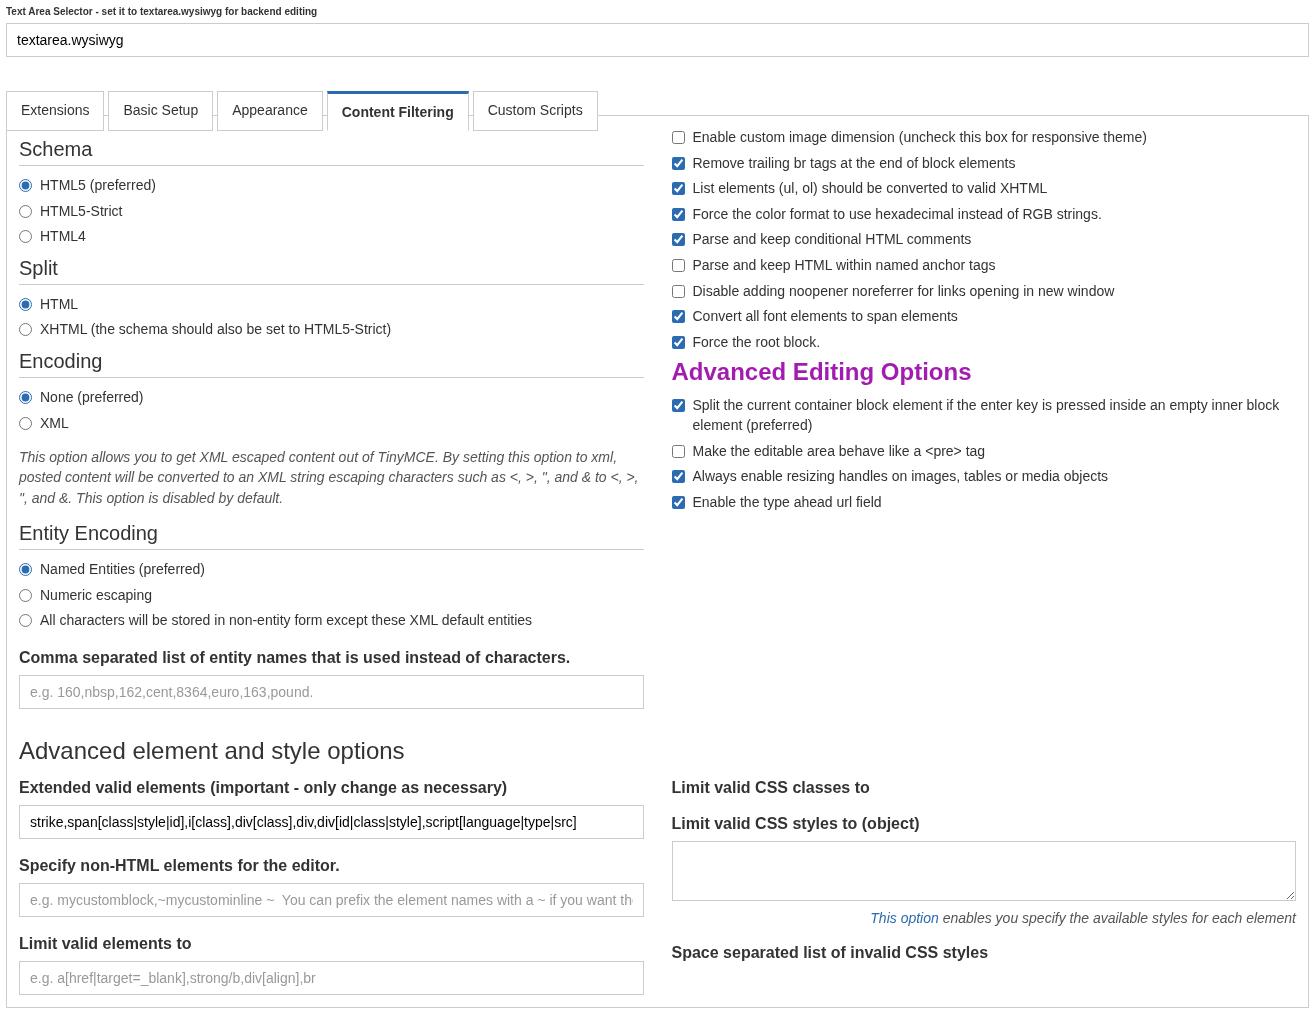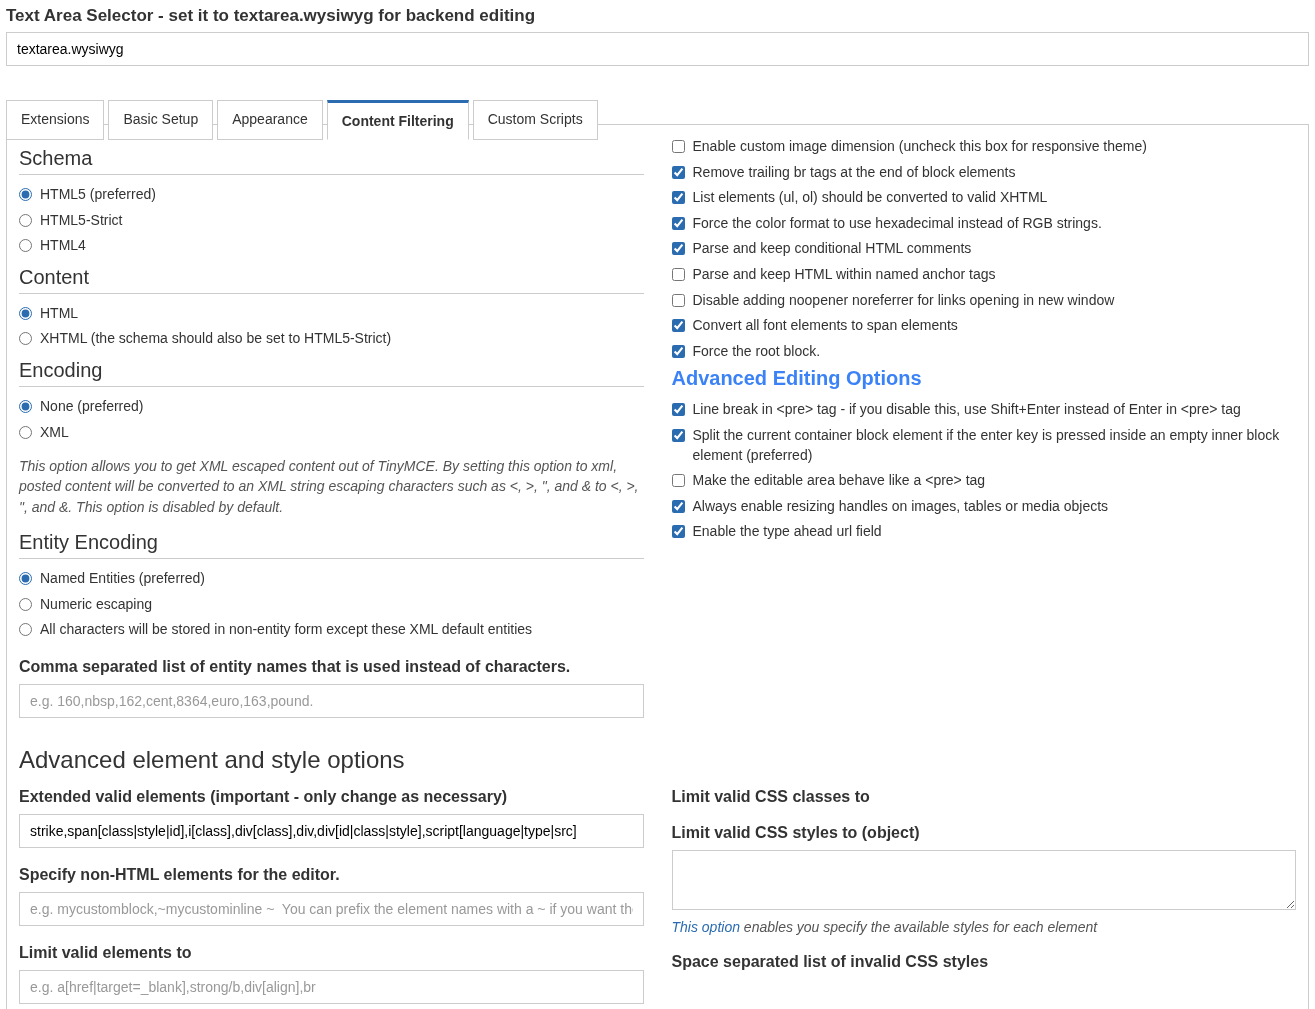--- a/index.html
+++ b/index.html
@@ -1,36 +1,36 @@
 <!DOCTYPE html>
 <html><head>
 <meta charset="utf-8">
 <style>
 * { box-sizing: border-box; margin: 0; padding: 0; }
 body { font-family: Arial, Helvetica, sans-serif; font-size: 14px; color: #333; background: #fff; padding: 6px; }
-.field-label { font-weight: bold; font-size: 17px; margin-bottom: 6px; }
+.field-label { font-weight: bold; font-size: 10px; margin-bottom: 6px; }
 .text-input { width: 100%; padding: 8px 10px; border: 1px solid #ccc; font-size: 14px; background: #fff; }
 .text-input::placeholder { color: #999; }
 .top-section { margin-bottom: 18px; }
 .tabs { display: flex; gap: 4px; margin-bottom: 0; position: relative; }
 .tab { padding: 10px 14px; border: 1px solid #ccc; background: #fff; cursor: pointer; font-size: 14px; position: relative; top: 16px; }
 .tab.active { border-top: 3px solid #2b6cb0; border-bottom: 1px solid #fff; font-weight: bold; }
 .tab-content { border: 1px solid #ccc; padding: 12px; }
 .two-col { display: flex; gap: 28px; }
 .col { flex: 1; min-width: 0; }
 h3.section-h { font-size: 20px; font-weight: normal; color: #333; border-bottom: 1px solid #ccc; padding-bottom: 4px; margin-top: 10px; margin-bottom: 10px; }
 h2.big-h { font-size: 24px; font-weight: normal; margin-top: 28px; margin-bottom: 14px; }
 .radio-row, .check-row { display: flex; align-items: flex-start; gap: 8px; margin-bottom: 6px; line-height: 1.4; }
 .radio-row input, .check-row input { margin-top: 3px; flex-shrink: 0; }
 .help-text { font-style: italic; color: #555; margin: 14px 0; line-height: 1.45; }
 .sub-label { font-weight: bold; font-size: 16px; margin-top: 18px; margin-bottom: 8px; }
 .textarea { width: 100%; min-height: 60px; padding: 8px 10px; border: 1px solid #ccc; font-size: 14px; resize: vertical; }
 .link { color: #2b6cb0; font-style: italic; }
-.note { font-style: italic; color: #555; margin-top: 6px; }
-h3.section-h-right { font-size: 20px; font-weight: bold; color: #3b82f6; margin-top: 0; margin-bottom: 10px; }
+.note { font-style: italic; color: #555; margin-top: 6px; text-align: right; }
+h3.section-h-right { font-size: 24px; font-weight: bold; color: #a21caf; margin-top: 0; margin-bottom: 10px; }
 input[type=checkbox], input[type=radio] { width: 13px; height: 13px; accent-color: #2b6cb0; }
 </style>
 </head>
 <body>
 
 <div class="top-section">
   <div class="field-label">Text Area Selector - set it to textarea.wysiwyg for backend editing</div>
   <input type="text" class="text-input" value="textarea.wysiwyg" style="">
 </div>
 
@@ -55,21 +55,21 @@
           <label class="radio-row">
             <input type="radio" name="schema" style="">
             <span>HTML5-Strict</span>
           </label>
           <label class="radio-row">
             <input type="radio" name="schema" style="">
             <span>HTML4</span>
           </label>
         </div>
 
-      <h3 class="section-h">Content</h3>
+      <h3 class="section-h">Split</h3>
       <div id="format-options">
           <label class="radio-row">
             <input type="radio" name="format" checked="" style="">
             <span>HTML</span>
           </label>
           <label class="radio-row">
             <input type="radio" name="format" style="">
             <span>XHTML (the schema should also be set to HTML5-Strict)</span>
           </label>
         </div>
@@ -142,24 +142,20 @@
           </label>
           <label class="check-row">
             <input type="checkbox" checked="" style="">
             <span>Force the root block.</span>
           </label>
         </div>
       <h3 class="section-h-right">Advanced Editing Options</h3>
       <div id="adv-checks">
           <label class="check-row">
             <input type="checkbox" checked="" style="">
-            <span>Line break in &lt;pre&gt; tag - if you disable this, use Shift+Enter instead of Enter in &lt;pre&gt; tag</span>
-          </label>
-          <label class="check-row">
-            <input type="checkbox" checked="" style="">
             <span>Split the current container block element if the enter key is pressed inside an empty inner block element (preferred)</span>
           </label>
           <label class="check-row">
             <input type="checkbox" style="">
             <span>Make the editable area behave like a &lt;pre&gt; tag</span>
           </label>
           <label class="check-row">
             <input type="checkbox" checked="" style="">
             <span>Always enable resizing handles on images, tables or media objects</span>
           </label>

